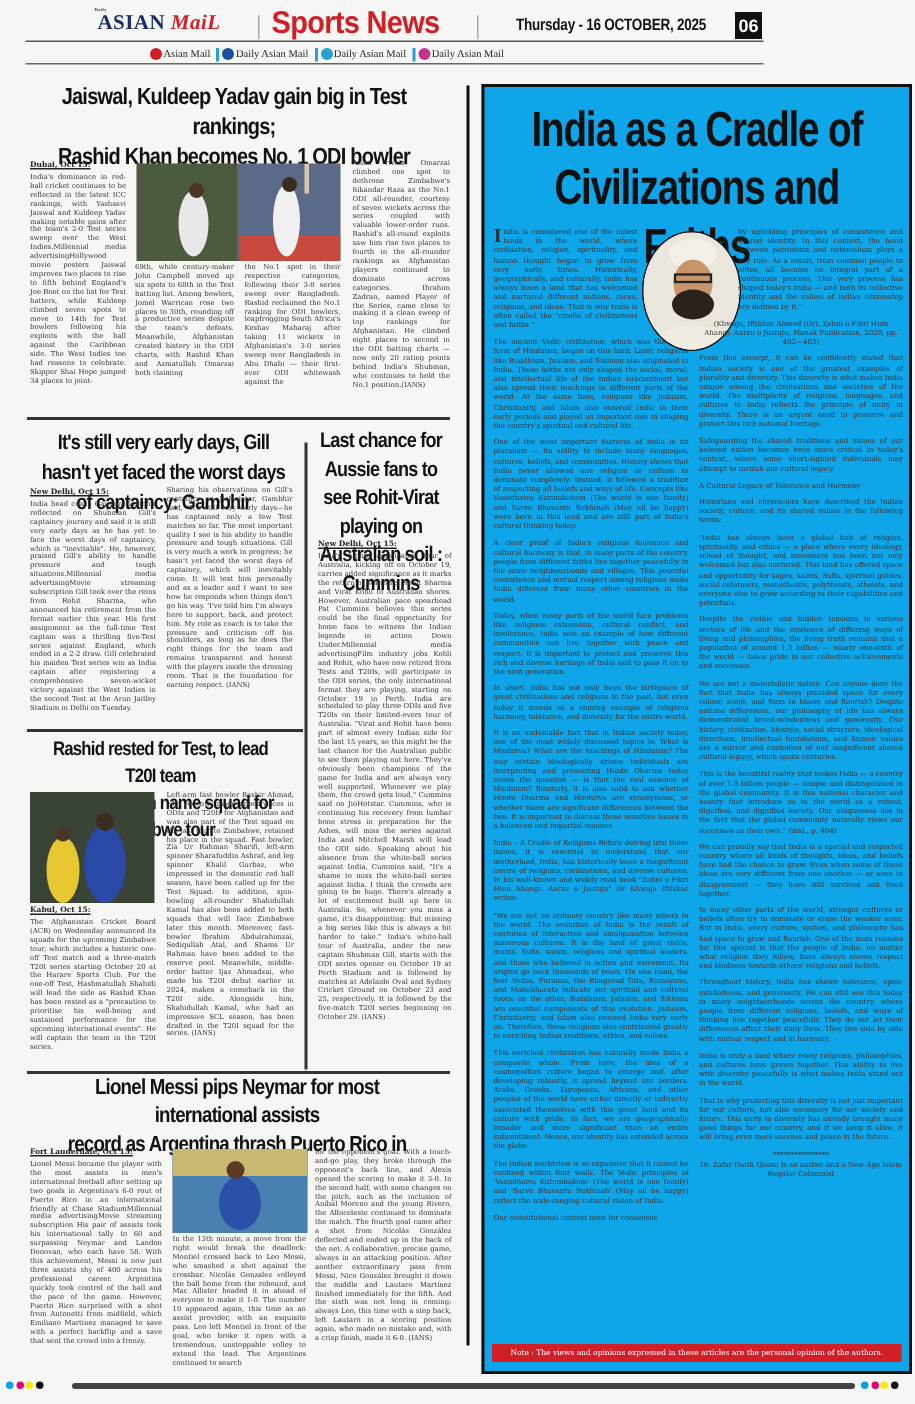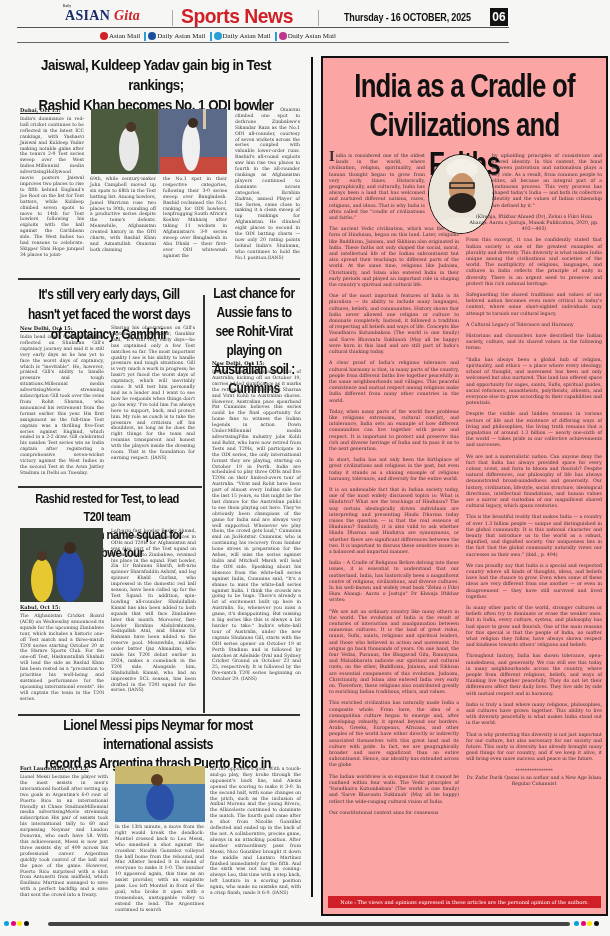--- a/index.html
+++ b/index.html
@@ -24,41 +24,41 @@
   .headline { font-family: "Liberation Sans", sans-serif; font-weight: bold; color: #111; text-align: center; letter-spacing: -0.6px; }
   .h1 { font-size: 15.5px; line-height: 20px; transform: scaleX(0.86); }
   .dateline { font-size: 5px; font-weight: bold; text-decoration: underline; color: #222; margin-bottom: 3px; }
   .txt { font-size: 4.6px; line-height: 5.9px; text-align: justify; color: #333; }
   .col { position: absolute; }
   .photo { position: absolute; background: #667; overflow: hidden; }
   .hr-thick { position: absolute; height: 2px; background: #333; }
   .vrule { position: absolute; width: 1.5px; background: #333; }
 
   
-  .rbox { position: absolute; left: 321px; top: 56px; width: 287px; height: 860px; border: 2px solid #111; background: #fca5a5; }
+  .rbox { position: absolute; left: 321px; top: 56px; width: 287px; height: 860px; border: 2px solid #111; background: #0ea5e9; }
   .rbox-left-rule { position: absolute; left: 311px; top: 57px; width: 2px; height: 840px; background: #111; }
   .rtitle { position: absolute; left: 0; top: 8px; width: 100%; font-family: "Liberation Sans", sans-serif; font-weight: bold; font-size: 33px; line-height: 39px; text-align: center; color: #111; transform: scaleX(0.78); letter-spacing: -1px; }
   .rtxt { font-size: 4.7px; line-height: 6.2px; text-align: justify; color: #333; }
   .rtxt p { margin-bottom: 5px; }
   .dropcap { font-size: 12px; font-weight: bold; float: left; line-height: 9px; margin-right: 1px; }
   .note { position: absolute; left: 5px; bottom: 6px; width: 273px; height: 12px; background: #d01f26; color: #fff; font-size: 5px; text-align: center; line-height: 12px; }
 
   
   .cmyk { position: absolute; top: 921px; display: flex; align-items: center; }
   .dot { width: 5px; height: 5px; border-radius: 50%; margin-right: 1.5px; }
   .strip { position: absolute; top: 922px; height: 4px; background: #444; border-radius: 2px; }
 </style>
 </head>
 <body>
 
 <div class="masthead">
   <div class="logo">
     <span class="small">Daily</span>
     <span>ASIAN</span>
-    <span class="red">Gita</span>
+    <span class="red">MaiL</span>
   </div>
   <div class="sep-v" style="left:155px"></div>
   <div class="section-title">Sports News</div>
   <div class="sep-v" style="left:301px"></div>
   <div class="date">Thursday - 16  OCTOBER, 2025</div>
   <div class="page-num">06</div>
 </div>
 
 <div class="social">
   <div class="s-item">

